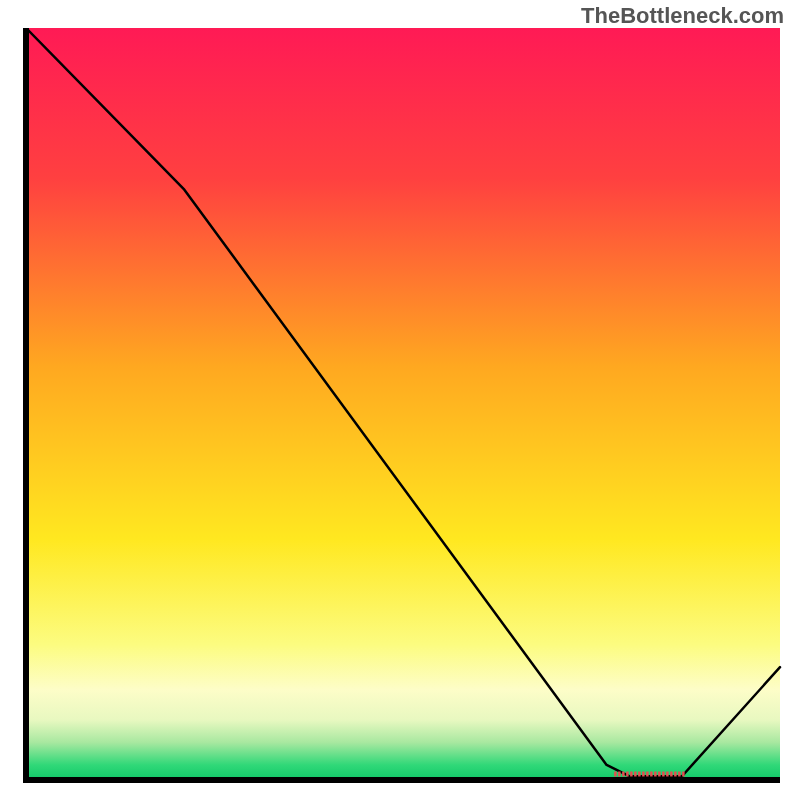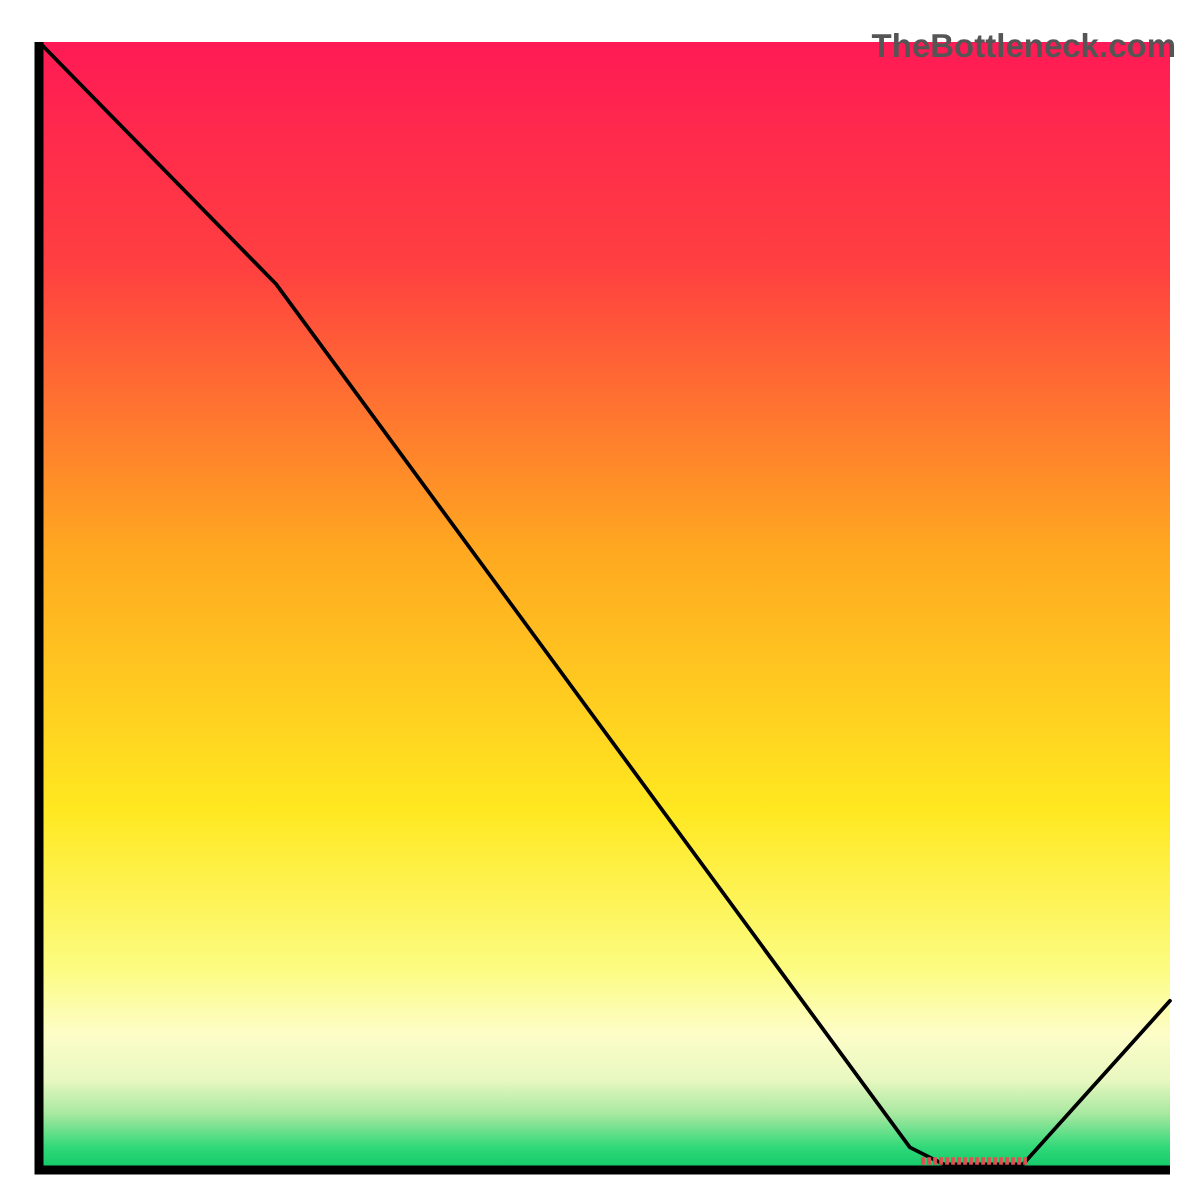--- a/index.html
+++ b/index.html
@@ -6,21 +6,21 @@
     margin: 0;
     padding: 0;
     width: 800px;
     height: 800px;
     background: white;
     position: relative;
     font-family: Arial, sans-serif;
   }
   .watermark {
     position: absolute;
-    top: 18px;
+    top: 3px;
     right: 16px;
     color: #555;
     font-size: 22px;
     font-weight: bold;
     z-index: 10;
   }
   .chart-area {
     position: absolute;
     left: 22px;
     top: 28px;

